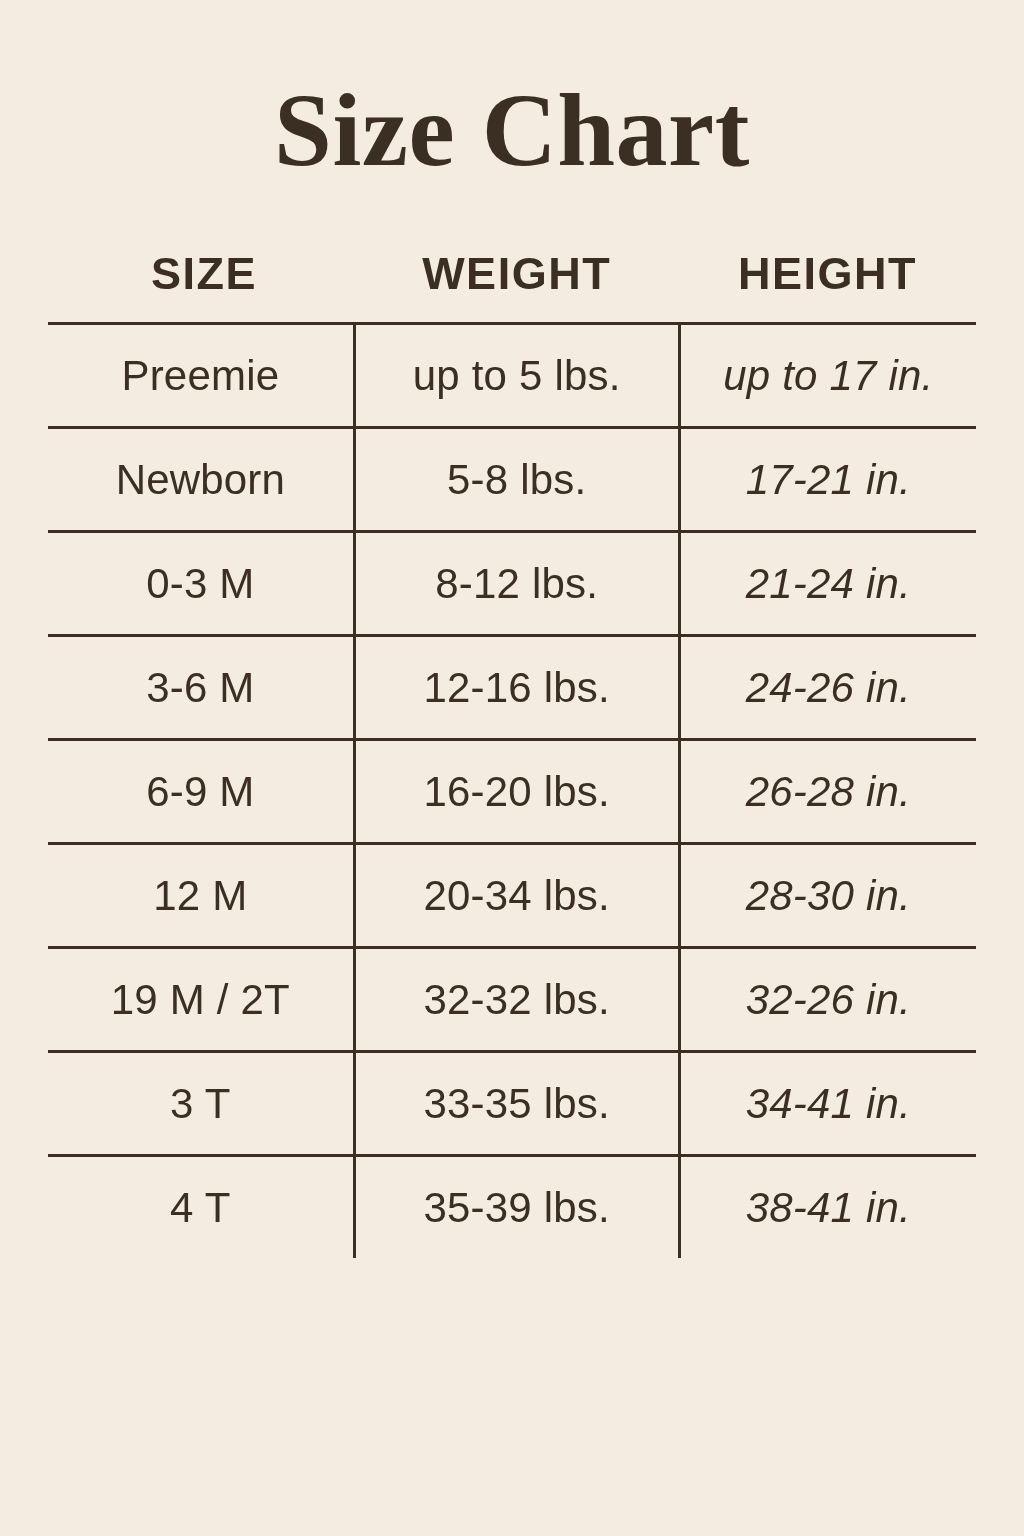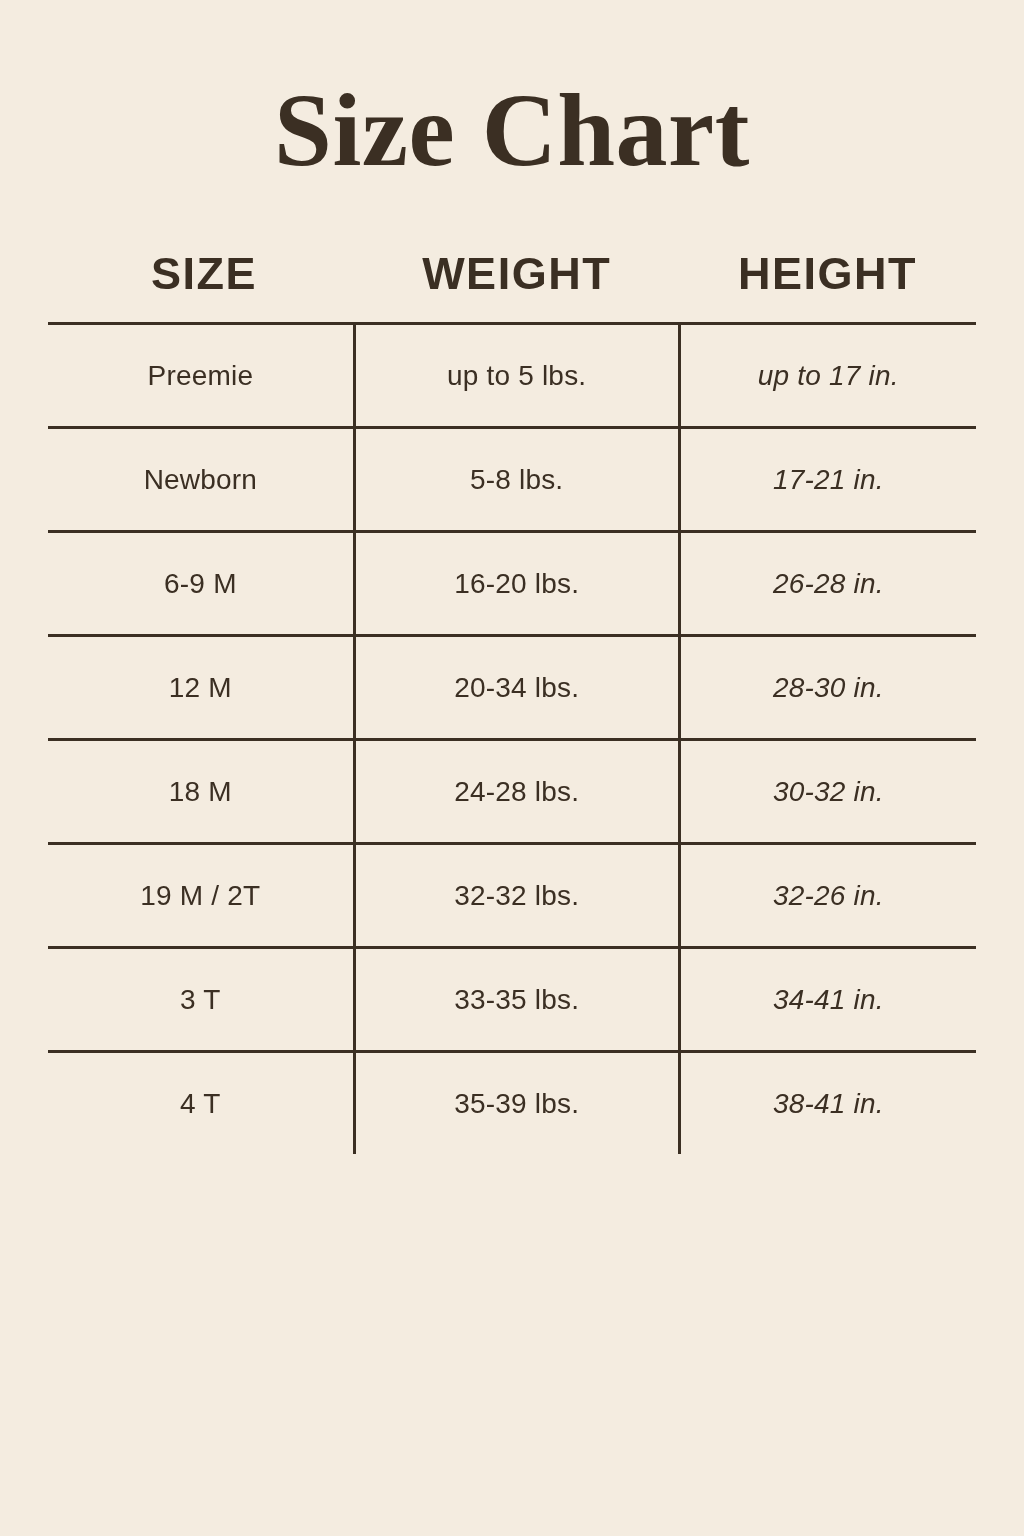--- a/index.html
+++ b/index.html
@@ -46,21 +46,21 @@
     font-size: 45px;
     font-weight: bold;
     letter-spacing: 1.5px;
     color: #3b2f23;
     padding: 0 0 22px 0;
     text-align: center;
     border: none;
     background: transparent;
   }
   tbody td {
-    font-size: 28px;
+    font-size: 42px;
     font-weight: 400;
     text-align: center;
     color: #3b2f23;
     height: 101px;
     padding: 0;
     border-top: 3px solid #3b2f23;
     border-right: 3px solid #3b2f23;
     letter-spacing: 0.2px;
   }
   tbody td:last-child {
@@ -97,33 +97,38 @@
         <td>Preemie</td>
         <td>up to 5 lbs.</td>
         <td>up to 17 in.</td>
       </tr>
       <tr>
         <td>Newborn</td>
         <td>5-8 lbs.</td>
         <td>17-21 in.</td>
       </tr>
       <tr>
+        <td>0-3 M</td>
+        <td>8-12 lbs.</td>
+        <td>21-24 in.</td>
+      </tr>
+      <tr>
+        <td>3-6 M</td>
+        <td>12-16 lbs.</td>
+        <td>24-26 in.</td>
+      </tr>
+      <tr>
         <td>6-9 M</td>
         <td>16-20 lbs.</td>
         <td>26-28 in.</td>
       </tr>
       <tr>
         <td>12 M</td>
         <td>20-34 lbs.</td>
         <td>28-30 in.</td>
-      </tr>
-      <tr>
-        <td>18 M</td>
-        <td>24-28 lbs.</td>
-        <td>30-32 in.</td>
       </tr>
       <tr>
         <td>19 M / 2T</td>
         <td>32-32 lbs.</td>
         <td>32-26 in.</td>
       </tr>
       <tr>
         <td>3 T</td>
         <td>33-35 lbs.</td>
         <td>34-41 in.</td>

